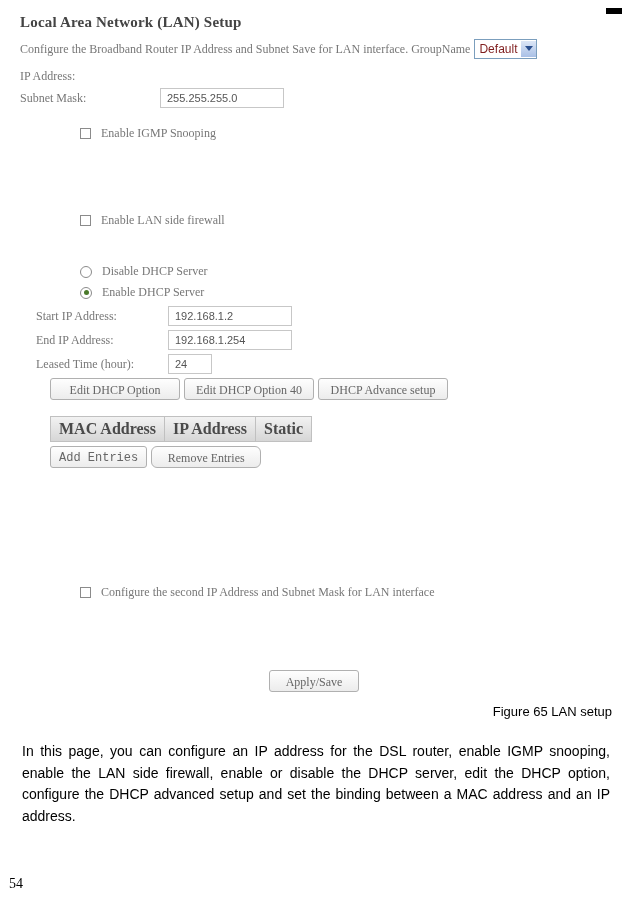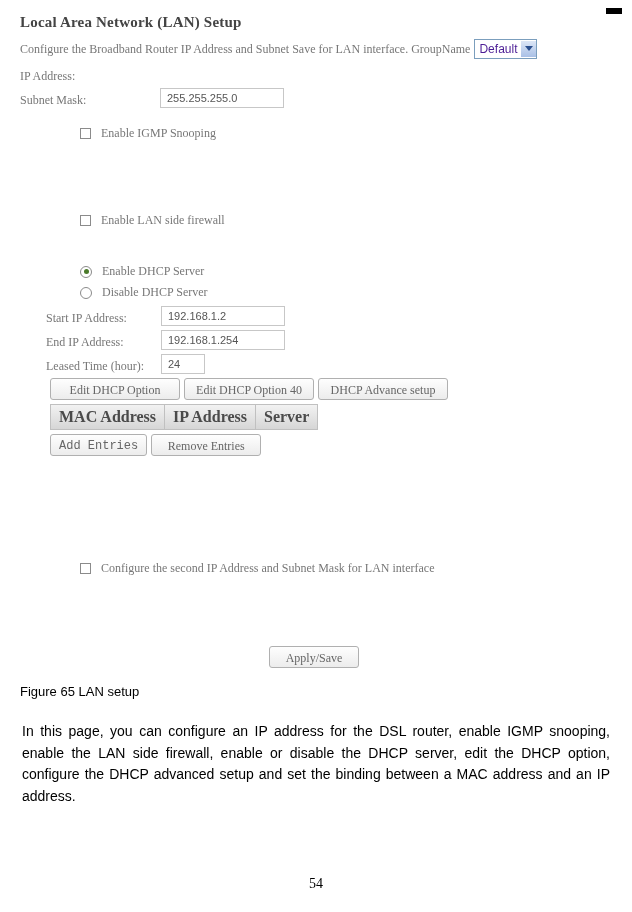--- a/index.html
+++ b/index.html
@@ -45,35 +45,35 @@
   .dropdown {
     display: inline-flex;
     align-items: center;
     height: 18px;
     border: 1px solid #7b9ebd;
     background: #fff;
     margin-left: 4px;
     padding: 0 0 0 4px;
     font-family: Tahoma, Arial, sans-serif;
     font-size: 12px;
-    color: #4c1d95;
+    color: #7f1d1d;
   }
   .dropdown-btn {
     width: 15px;
     height: 16px;
     margin-left: 4px;
     background: linear-gradient(#dce6f6, #a9c0e6);
     display: inline-flex;
     align-items: center;
     justify-content: center;
   }
   .dropdown-btn svg { display:block; }
   .form-row {
     display: flex;
-    align-items: flex-end;
+    align-items: center;
     font-family: "Times New Roman", serif;
     font-size: 12px;
     color: #777;
     margin-bottom: 4px;
   }
   .form-row .label {
     width: 140px;
   }
   .text-input {
     border: 1px solid #c7c7c7;
@@ -88,21 +88,21 @@
   .checkbox-row, .radio-row {
     display: flex;
     align-items: center;
     font-family: "Times New Roman", serif;
     font-size: 12px;
     color: #777;
     margin: 6px 0;
     padding-left: 44px;
   }
   .indent { margin-left: 16px; }
-  .indent2 { margin-left: 26px; }
+  .indent2 { margin-left: 16px; gap: 17px; }
   .checkbox {
     width: 11px;
     height: 11px;
     border: 1px solid #8b8b8b;
     background: #fff;
     margin-right: 10px;
     box-sizing: border-box;
   }
   .radio {
     width: 12px;
@@ -125,21 +125,21 @@
     min-width: 100px;
     height: 22px;
     line-height: 22px;
     text-align:center;
     border: 1px solid #b0b0b0;
     border-radius: 3px;
     background: linear-gradient(#fefefe,#ececec);
     font-family: "Times New Roman", serif;
     font-size: 12px;
     color: #666;
-    margin: 0 4px 0 0;
+    margin: 0 4px 12px 0;
     padding: 0 8px;
     box-sizing: border-box;
   }
   .btn-wide { min-width: 130px; }
   .btn-row { margin: 4px 0 4px 30px; display:flex; }
   .tblhdr {
     display:flex;
     margin: 4px 0 2px 30px;
   }
   .tblhdr .th {
@@ -154,36 +154,35 @@
   }
   .bottom-btn-row {
     display:flex;
     justify-content:center;
     margin-top: 70px;
   }
   .caption {
     font-family: Arial, sans-serif;
     font-size: 13px;
     color: #000;
-    text-align: left;
-    margin-top: 16px;
+    text-align: right;
   }
   .body-text {
     font-family: Arial, sans-serif;
     font-size: 14px;
     color: #000;
     text-align: justify;
     line-height: 1.55;
     margin: 22px 2px 0 2px;
   }
   .page-number {
     position: absolute;
     bottom: 20px;
-    left: 0; right: 0;
-    text-align: center;
+    left: 9px; right: 0;
+    text-align: left;
     font-family: "Times New Roman", serif;
     font-size: 14px;
     color: #000;
   }
 </style>
 </head>
 <body>
 
 <div class="page">
   <div class="topbar-notch"></div>
@@ -218,29 +217,29 @@
   <div class="spacer-lg"></div>
 
   <div class="checkbox-row indent">
     <span class="checkbox"></span>
     <span>Enable LAN side firewall</span>
   </div>
 
   <div class="spacer-mid"></div>
 
   <div class="radio-row indent">
+    <span class="radio"></span>
+    <span>Disable DHCP Server</span>
+  </div>
+  <div class="radio-row indent">
     <span class="radio">
         <span class="dot"></span>
       </span>
     <span>Enable DHCP Server</span>
   </div>
-  <div class="radio-row indent">
-    <span class="radio"></span>
-    <span>Disable DHCP Server</span>
-  </div>
 
   <div class="form-row indent2">
     <span class="label" style="width:115px;">Start IP Address:</span>
     <input class="text-input" value="192.168.1.2" style="">
   </div>
   <div class="form-row indent2">
     <span class="label" style="width:115px;">End IP Address:</span>
     <input class="text-input" value="192.168.1.254" style="">
   </div>
   <div class="form-row indent2">
@@ -250,26 +249,26 @@
 
   <div class="btn-row">
     <span class="btn btn-wide">Edit DHCP Option</span>
     <span class="btn btn-wide">Edit DHCP Option 40</span>
     <span class="btn btn-wide">DHCP Advance setup</span>
   </div>
 
   <div class="tblhdr">
     <span class="th">MAC Address</span>
     <span class="th">IP Address</span>
-    <span class="th">Server</span>
+    <span class="th">Static</span>
   </div>
 
   <div class="btn-row">
     <span class="btn" style="min-width:90px;font-family:Liberation Mono, monospace;">Add Entries</span>
-    <span class="btn" style="min-width:110px;">Remove Entries</span>
+    <span class="btn" style="min-width:110px;border-radius:6px;">Remove Entries</span>
   </div>
 
   <div style="height:95px;"></div>
 
   <div class="checkbox-row indent">
     <span class="checkbox"></span>
     <span>Configure the second IP Address and Subnet Mask for LAN interface</span>
   </div>
 
   <div class="bottom-btn-row">

